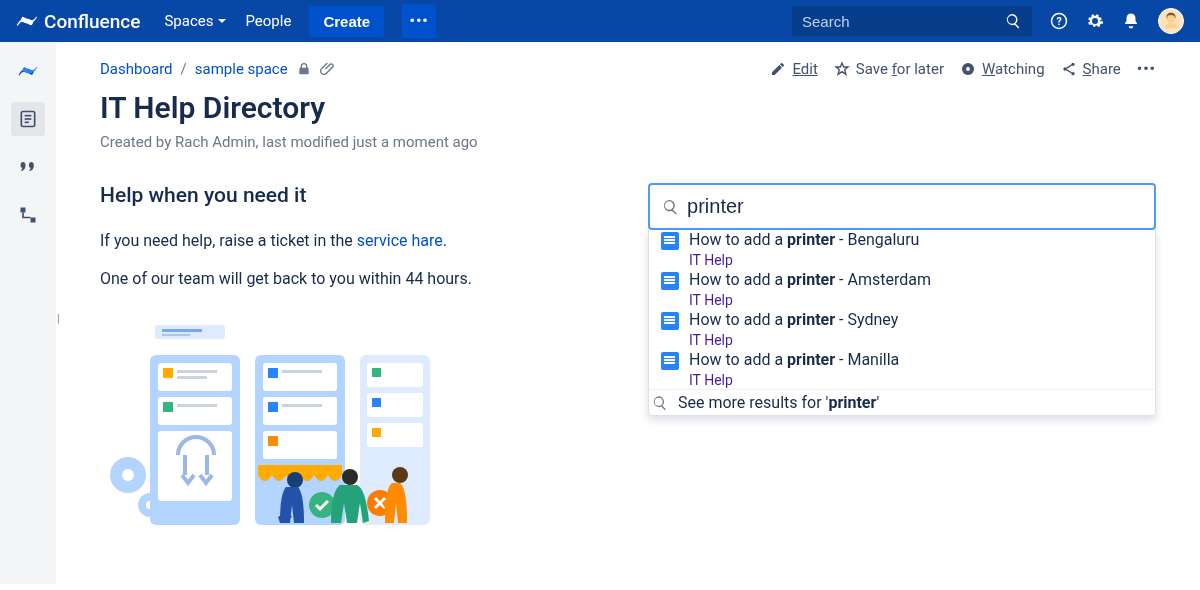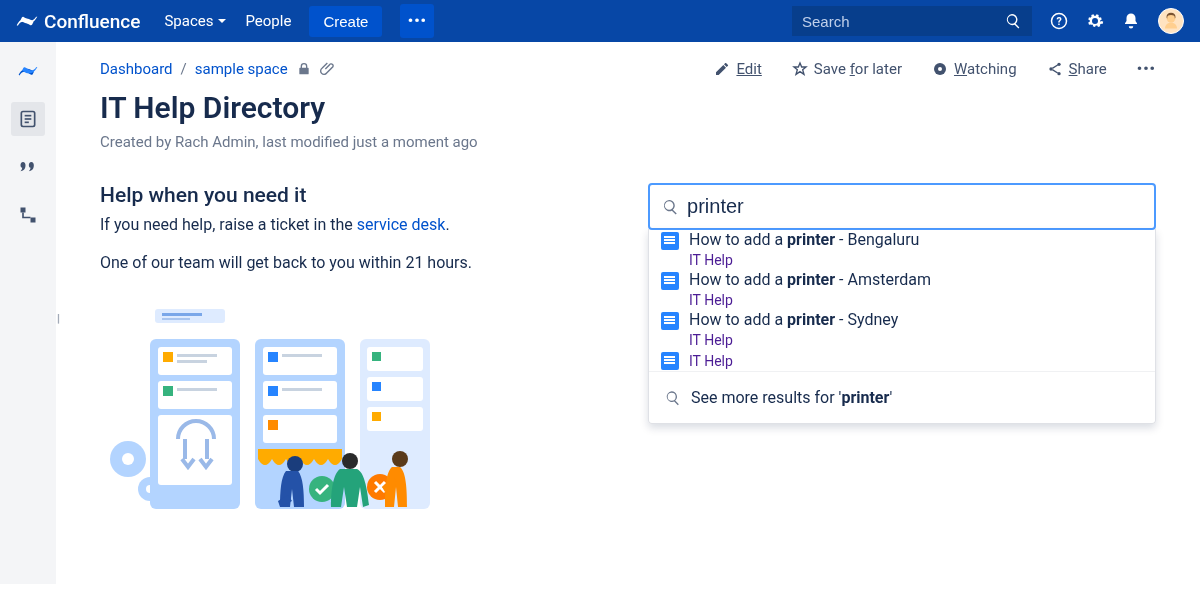--- a/index.html
+++ b/index.html
@@ -4,21 +4,21 @@
 <style>
 * { margin: 0; padding: 0; box-sizing: border-box; }
 body { font-family: -apple-system, BlinkMacSystemFont, "Segoe UI", Roboto, sans-serif; background: #fff; color: #172B4D; overflow: hidden; width: 1200px; height: 590px; }
 
 
 .navbar { background: #0747A6; height: 42px; display: flex; align-items: center; padding: 0 16px; color: #fff; }
 .logo-wrap { display: flex; align-items: center; gap: 6px; font-size: 19px; font-weight: 500; }
 .logo-mark { width: 22px; height: 22px; }
 .nav-items { display: flex; align-items: center; gap: 18px; margin-left: 24px; font-size: 15px; }
 .nav-link { display: flex; align-items: center; gap: 4px; cursor: pointer; }
-.create-btn { background: #0052CC; border: none; color: #fff; padding: 7px 14px; border-radius: 3px; font-size: 15px; font-weight: 400; cursor: pointer; }
+.create-btn { background: #0052CC; border: none; color: #fff; padding: 7px 14px; border-radius: 3px; font-size: 15px; font-weight: 700; cursor: pointer; }
 .nav-more { width: 34px; height: 34px; background: #0052CC; border-radius: 3px; display: flex; align-items: center; justify-content: center; cursor: pointer; font-weight: bold; letter-spacing: 1px; }
 .spacer { flex: 1; }
 .search-box { background: #073e8c; border-radius: 0; display: flex; align-items: center; padding: 6px 10px; width: 240px; }
 .search-box input { background: transparent; border: none; color: #fff; font-size: 15px; outline: none; width: 100%; }
 .search-box input::placeholder { color: #c0d0eb; }
 .nav-icons { display: flex; align-items: center; gap: 18px; margin-left: 18px; }
 .nav-icon { width: 18px; height: 18px; cursor: pointer; fill: #fff; }
 .avatar { width: 26px; height: 26px; border-radius: 50%; background: #ffe3c1; display: flex; align-items: center; justify-content: center; font-size: 14px; cursor: pointer; border: 1px solid #fff; }
 
 
@@ -30,49 +30,49 @@
 .side-grip { position: absolute; right: -2px; top: 50%; color: #97a0af; font-size: 10px; letter-spacing: -2px; }
 
 .content { flex: 1; padding: 18px 44px 0 44px; overflow: auto; }
 
 
 .topline { display: flex; align-items: center; }
 .crumbs { display: flex; align-items: center; gap: 8px; font-size: 15px; }
 .crumbs a { color: #0052CC; text-decoration: none; }
 .crumbs .sep { color: #6b778c; }
 .crumb-ic { width: 16px; height: 16px; fill: #6b778c; }
-.actions { margin-left: auto; display: flex; align-items: center; gap: 30px; font-size: 15px; color: #42526E; }
+.actions { margin-left: auto; display: flex; align-items: center; gap: 16px; font-size: 15px; color: #42526E; }
 .action { display: flex; align-items: center; gap: 6px; cursor: pointer; }
 .action svg { width: 16px; height: 16px; fill: #42526E; }
 .ul-accesskey { text-decoration: underline; }
 
 .page-title { font-size: 30px; font-weight: 600; margin-top: 12px; color: #172B4D; }
 .byline { color: #6b778c; font-size: 15px; margin-top: 8px; }
 
 .columns { display: flex; gap: 40px; margin-top: 32px; }
 .col { flex: 1; }
-.col-h { font-size: 21px; font-weight: 500; margin-bottom: 6px; }
+.col-h { font-size: 21px; font-weight: 500; margin-bottom: 22px; }
 .para { font-size: 16px; line-height: 1.5; margin-bottom: 14px; }
 .para a { color: #0052CC; text-decoration: none; }
 
 
 .illus { margin-top: 10px; width: 330px; height: 240px; }
 
 
 .ls-box { border: 2px solid #4C9AFF; border-radius: 4px; padding: 10px 12px; display: flex; align-items: center; gap: 8px; }
 .ls-box svg { width: 18px; height: 18px; fill: #6b778c; }
 .ls-box input { border: none; font-size: 20px; outline: none; width: 100%; color: #172B4D; }
 .ls-drop { border: 1px solid #dfe1e6; border-top: none; border-radius: 0 0 4px 4px; box-shadow: 0 4px 8px rgba(9,30,66,.15); margin-top: -1px; }
 .ls-item { padding: 1px 12px; display: flex; align-items: flex-start; gap: 10px; cursor: pointer; }
 .doc-ic { width: 18px; height: 18px; background: #2684FF; border-radius: 2px; flex-shrink: 0; margin-top: 2px; position: relative; }
 .doc-ic::before { content: ""; position: absolute; left: 3px; top: 4px; width: 11px; height: 2px; background: #fff; box-shadow: 0 3px 0 #fff, 0 6px 0 #fff; }
 .ls-title { font-size: 16px; }
 .ls-title b { font-weight: 700; }
 .ls-sub { font-size: 14px; color: #4c1d95; margin-top: 3px; }
-.ls-more { padding: 16px; display: flex; align-items: center; gap: 10px; border-top: 1px solid #f0f1f3; cursor: pointer; font-size: 16px; }
+.ls-more { padding: 3px; display: flex; align-items: center; gap: 10px; border-top: 1px solid #f0f1f3; cursor: pointer; font-size: 16px; }
 .ls-more svg { width: 16px; height: 16px; fill: #6b778c; }
 </style>
 </head>
 <body>
 
 <div class="navbar">
   <div class="logo-wrap">
     <svg class="logo-mark" viewBox="0 0 32 32">
         <path fill="#fff" d="M3 22c3-5 7-6 11-4l7 4c1 .5 2 0 2.5-1l2-4c-4-3-9-6-15-4C6 14 3 18 1 22l2 1z"></path>
         <path fill="#fff" d="M29 10c-3 5-7 6-11 4l-7-4c-1-.5-2 0-2.5 1l-2 4c4 3 9 6 15 4 4.5-1.5 7.5-5.5 9.5-9.5L29 10z"></path>
@@ -199,23 +199,23 @@
     </div>
 
     <h1 class="page-title">IT Help Directory</h1>
     <div class="byline">Created by Rach Admin, last modified just a moment ago</div>
 
     <div class="columns">
 
       <div class="col">
         <div class="col-h">Help when you need it</div>
         <p class="para">
-          <span>If you need help, raise a ticket in the </span><a href="#">service desk</a><span>.</span>
+          <span>If you need help, raise a ticket in the </span><a href="#">service hare</a><span>.</span>
         </p>
-        <p class="para">One of our team will get back to you within 21 hours.</p>
+        <p class="para">One of our team will get back to you within 44 hours.</p>
 
         <svg class="illus" viewBox="0 0 330 240">
 
           <circle cx="28" cy="160" r="18" fill="#B3D4FF"></circle>
             <circle cx="28" cy="160" r="6" fill="#fff"></circle>
           <circle cx="50" cy="190" r="12" fill="#B3D4FF"></circle>
             <circle cx="50" cy="190" r="4" fill="#fff"></circle>
 
           <g>
             <rect x="55" y="10" width="70" height="14" rx="3" fill="#DEEBFF"></rect>
@@ -309,20 +309,21 @@
               <div class="ls-item">
                 <div class="doc-ic"></div>
                 <div>
                   <div class="ls-title">How to add a <b>printer</b> - Sydney</div>
                   <div class="ls-sub">IT Help</div>
                 </div>
               </div>
               <div class="ls-item">
                 <div class="doc-ic"></div>
                 <div>
+                  <div class="ls-title">How to add a <b>printer</b> - Manilla</div>
                   <div class="ls-sub">IT Help</div>
                 </div>
               </div>
             </div>
           <div class="ls-more">
             <svg viewBox="0 0 24 24">
                 <path d="M10 2a8 8 0 015.3 13.9l5.4 5.4-1.4 1.4-5.4-5.4A8 8 0 1110 2zm0 2a6 6 0 100 12 6 6 0 000-12z"></path>
               </svg>
             <span>
               <span>See more results for '</span><b>printer</b><span>'</span>

